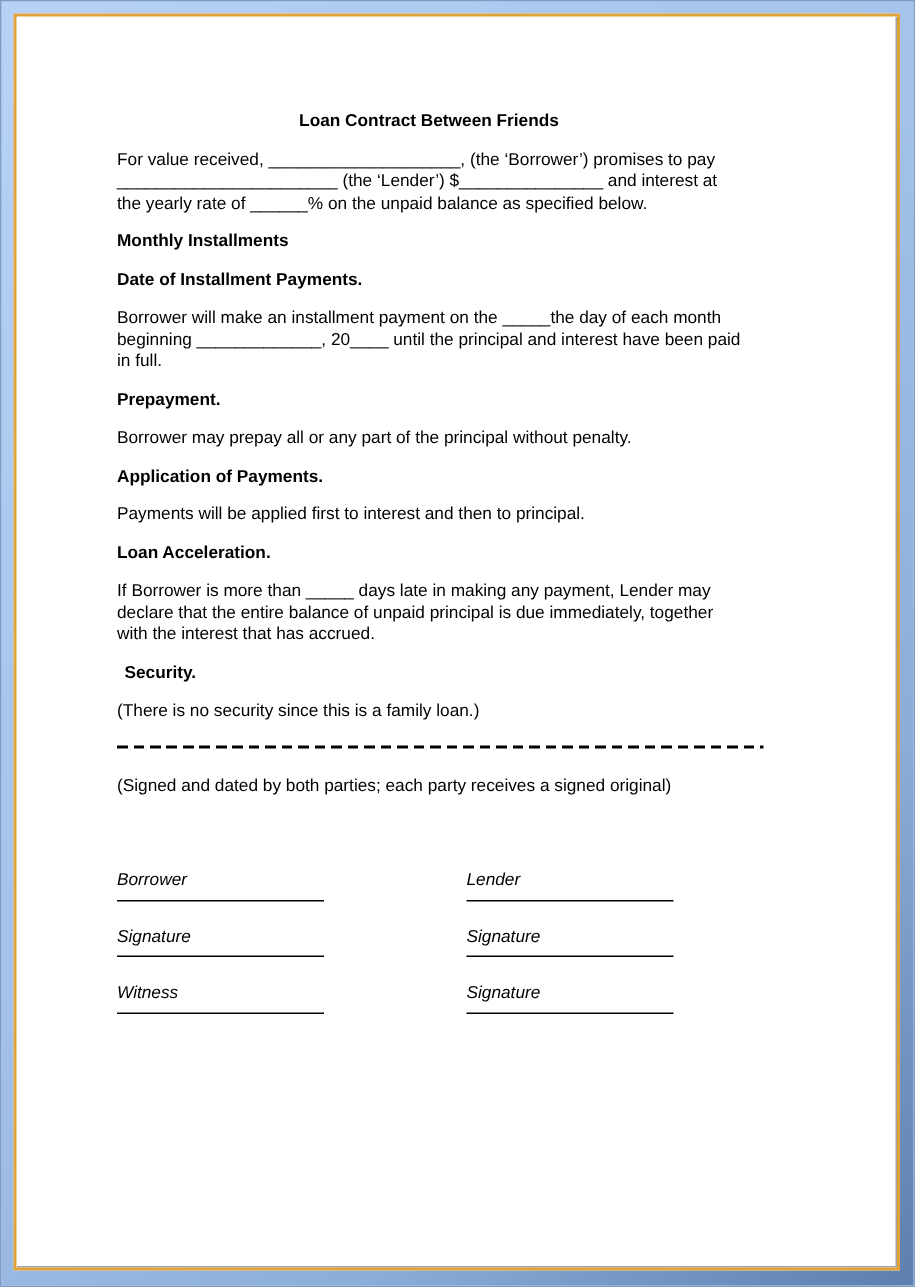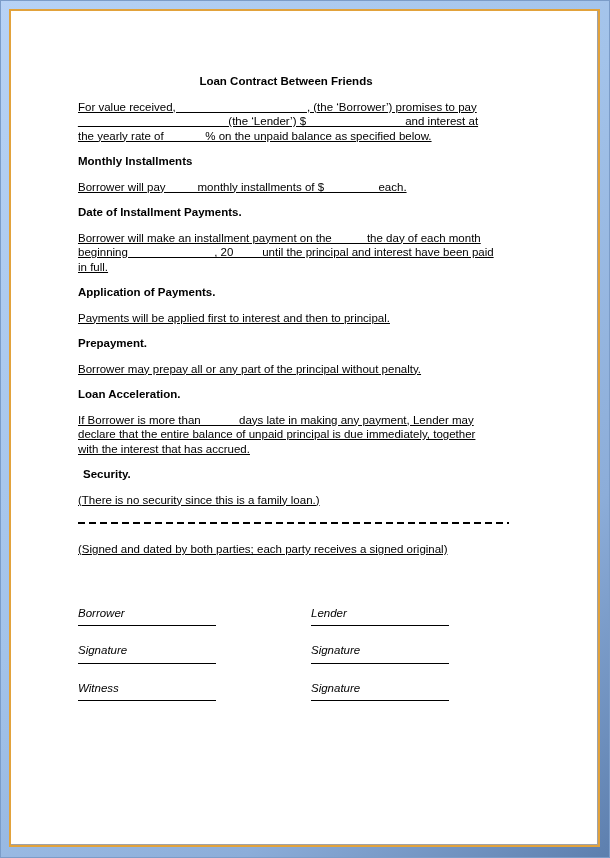--- a/index.html
+++ b/index.html
@@ -42,21 +42,20 @@
   }
   .sec-heading {
     font-weight: bold;
     margin: 11px 0;
   }
   .sec-heading .suffix {
     font-weight: bold;
   }
   .sec-body {
     margin: 11px 0;
-    text-decoration: underline;
   }
   .indent-sm {
     padding-left: 5px;
   }
   .dashed {
     height: 2px;
     width: 431px;
     margin: 15px 0 10px 0;
     background: repeating-linear-gradient(90deg, #000 0, #000 7px, transparent 7px, transparent 11px);
   }
@@ -90,36 +89,35 @@
     <div class="doc">
 
       <div class="doc-title">Loan Contract Between Friends</div>
 
       <div>
         <div class="sec-body">For value received, ____________________, (the ‘Borrower’) promises to pay _______________________ (the ‘Lender’) $_______________ and interest at the yearly rate of ______% on the unpaid balance as specified below.</div>
       </div>
 
       <div>
         <div class="sec-heading"><span>Monthly Installments</span><span class="suffix"></span></div>
-        <div class="sec-body">Borrower will pay ____ monthly installments of $________ each.</div>
       </div>
 
       <div>
         <div class="sec-heading"><span>Date of Installment Payments</span><span class="suffix">.</span></div>
         <div class="sec-body">Borrower will make an installment payment on the _____the day of each month beginning _____________, 20____ until the principal and interest have been paid in full.</div>
       </div>
 
       <div>
-        <div class="sec-heading"><span>Application of Payments</span><span class="suffix">.</span></div>
-        <div class="sec-body">Payments will be applied first to interest and then to principal.</div>
+        <div class="sec-heading"><span>Prepayment</span><span class="suffix">.</span></div>
+        <div class="sec-body">Borrower may prepay all or any part of the principal without penalty.</div>
       </div>
 
       <div>
-        <div class="sec-heading"><span>Prepayment</span><span class="suffix">.</span></div>
-        <div class="sec-body">Borrower may prepay all or any part of the principal without penalty.</div>
+        <div class="sec-heading"><span>Application of Payments</span><span class="suffix">.</span></div>
+        <div class="sec-body">Payments will be applied first to interest and then to principal.</div>
       </div>
 
       <div>
         <div class="sec-heading"><span>Loan Acceleration</span><span class="suffix">.</span></div>
         <div class="sec-body">If Borrower is more than _____ days late in making any payment, Lender may declare that the entire balance of unpaid principal is due immediately, together with the interest that has accrued.</div>
       </div>
 
       <div>
         <div class="sec-heading indent-sm"><span>Security.</span><span class="suffix"></span></div>
         <div class="sec-body">(There is no security since this is a family loan.)</div>

